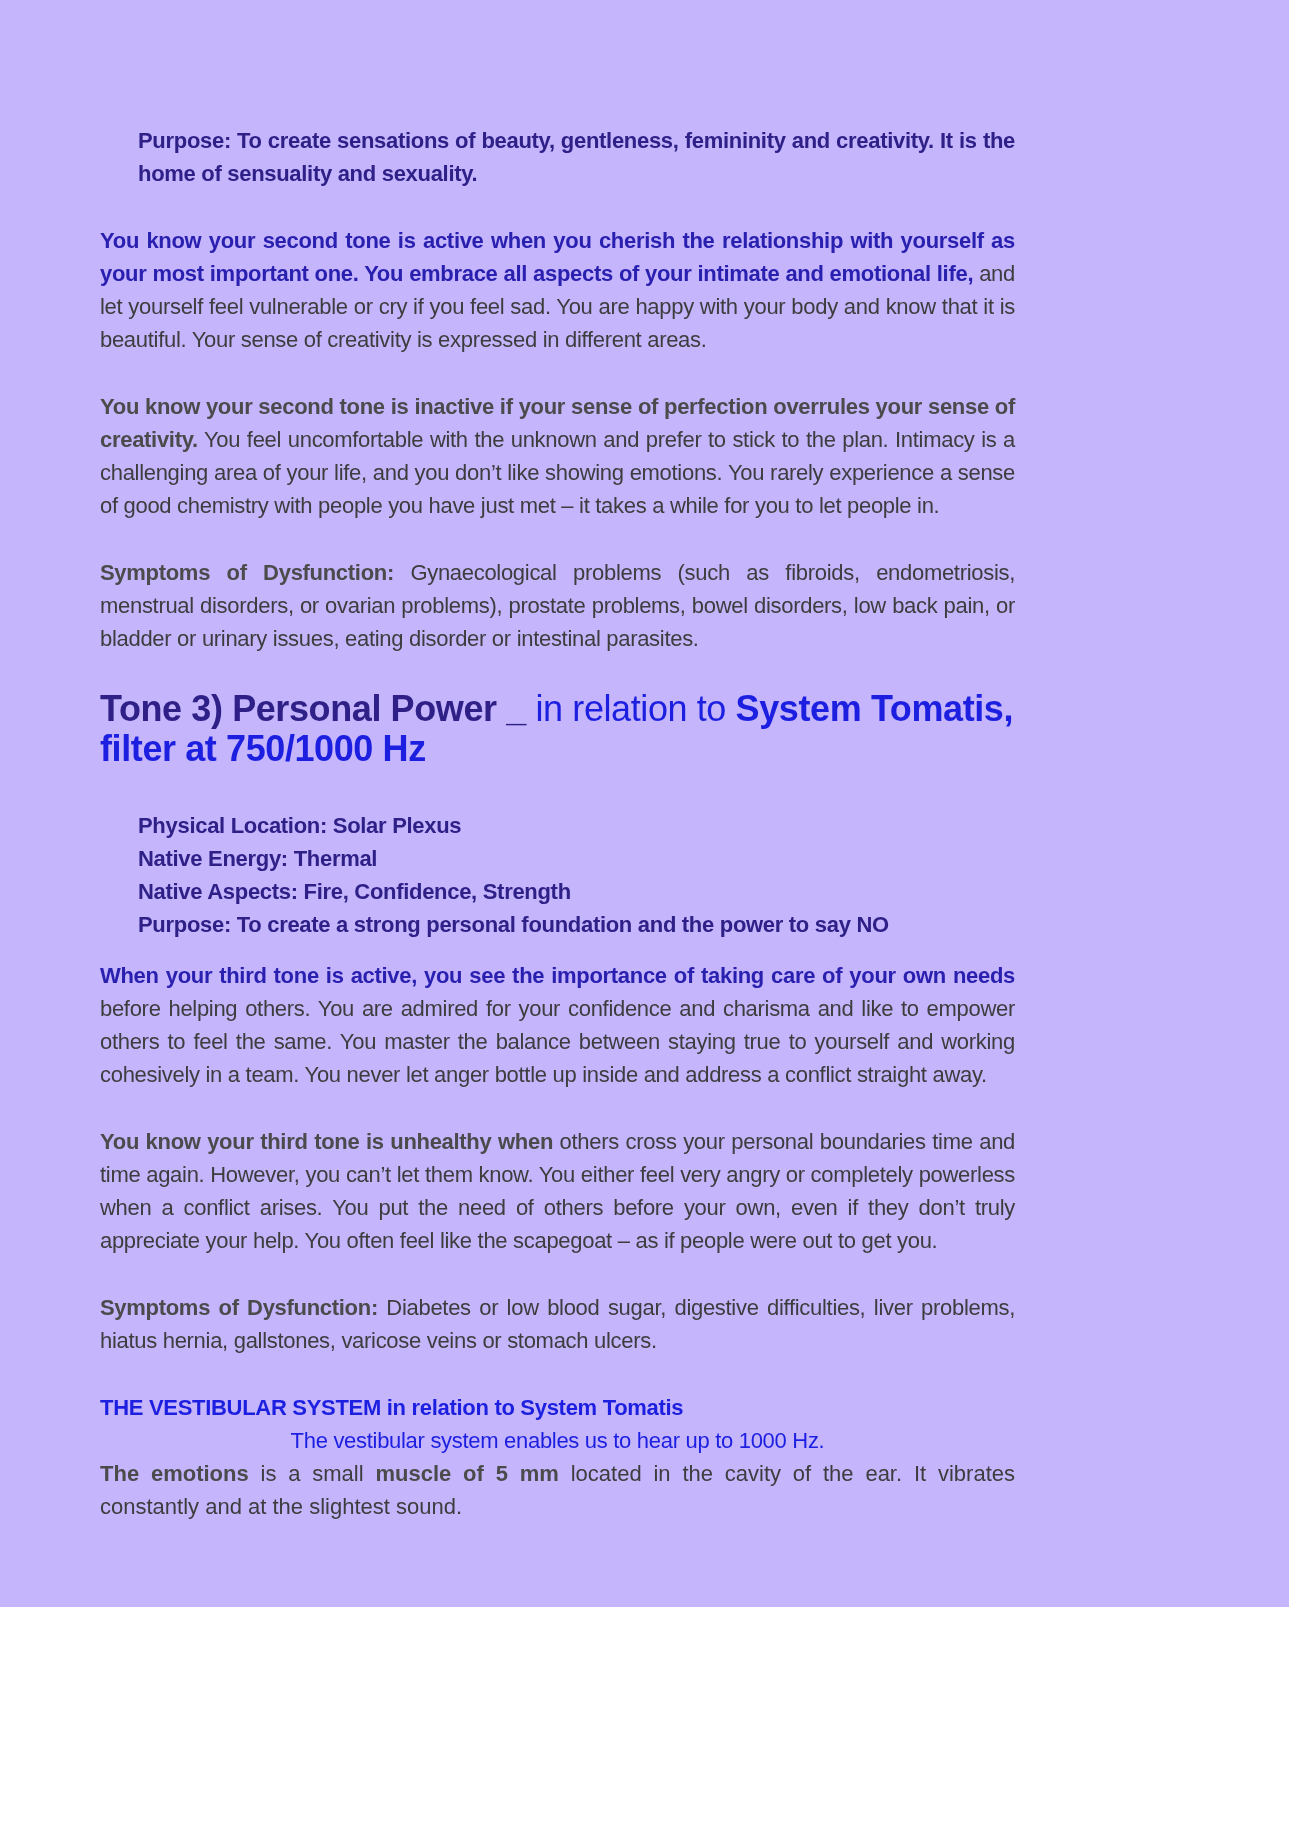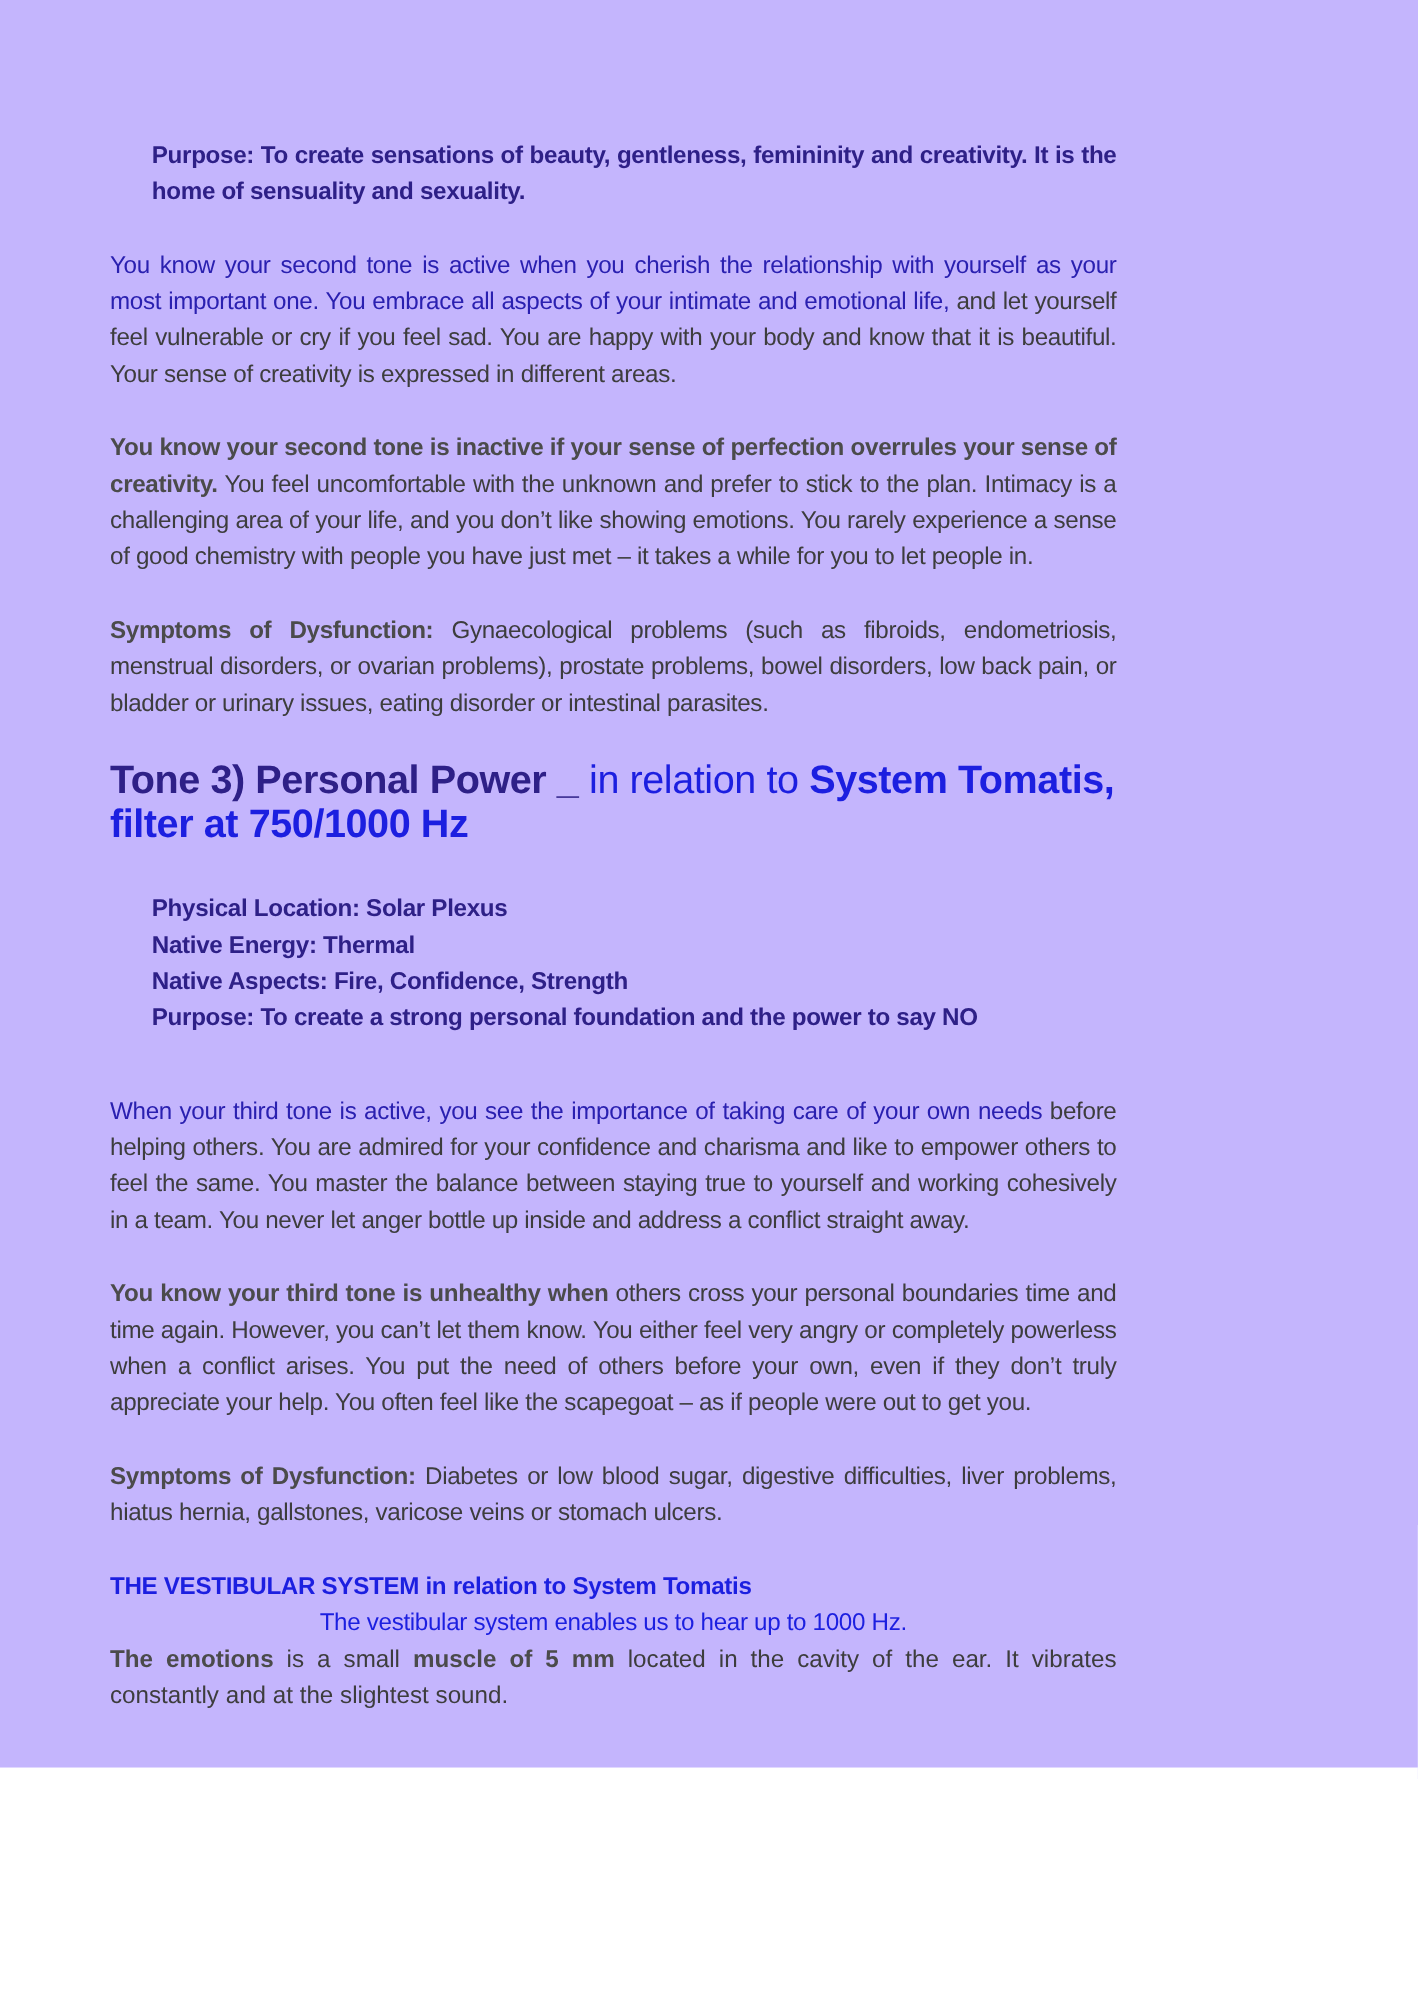--- a/index.html
+++ b/index.html
@@ -27,35 +27,35 @@
   p {
     margin: 0 0 34px 0;
     text-align: justify;
   }
   .indent {
     margin-left: 38px;
     width: 877px;
   }
   
   .navy-bold   { color: #2e2087; font-weight: bold; }   
-  .indigo-bold { color: #2a20b0; font-weight: normal; }   
+  .indigo-bold { color: #2a20b0; font-weight: bold; }   
   .blue        { color: #1c1fe0; }                      
   .blue-bold   { color: #1c1fe0; font-weight: bold; }
   .gray-bold   { color: #4b4b4b; font-weight: bold; }   
   .body-text   { color: #3d3d3d; }
 
   .tone-heading {
     font-size: 36px;
     line-height: 40px;
     margin: 6px 0 40px 0;
     text-align: left;
     letter-spacing: -0.4px;
   }
   .props {
-    margin: 0 0 52px 38px;
+    margin: 0 0 18px 38px;
     text-align: left;
   }
   .props div {
     line-height: 33px;
   }
   .vestibular-section {
     margin-top: 24px;
   }
   .vestibular-heading {
     margin: 0;

